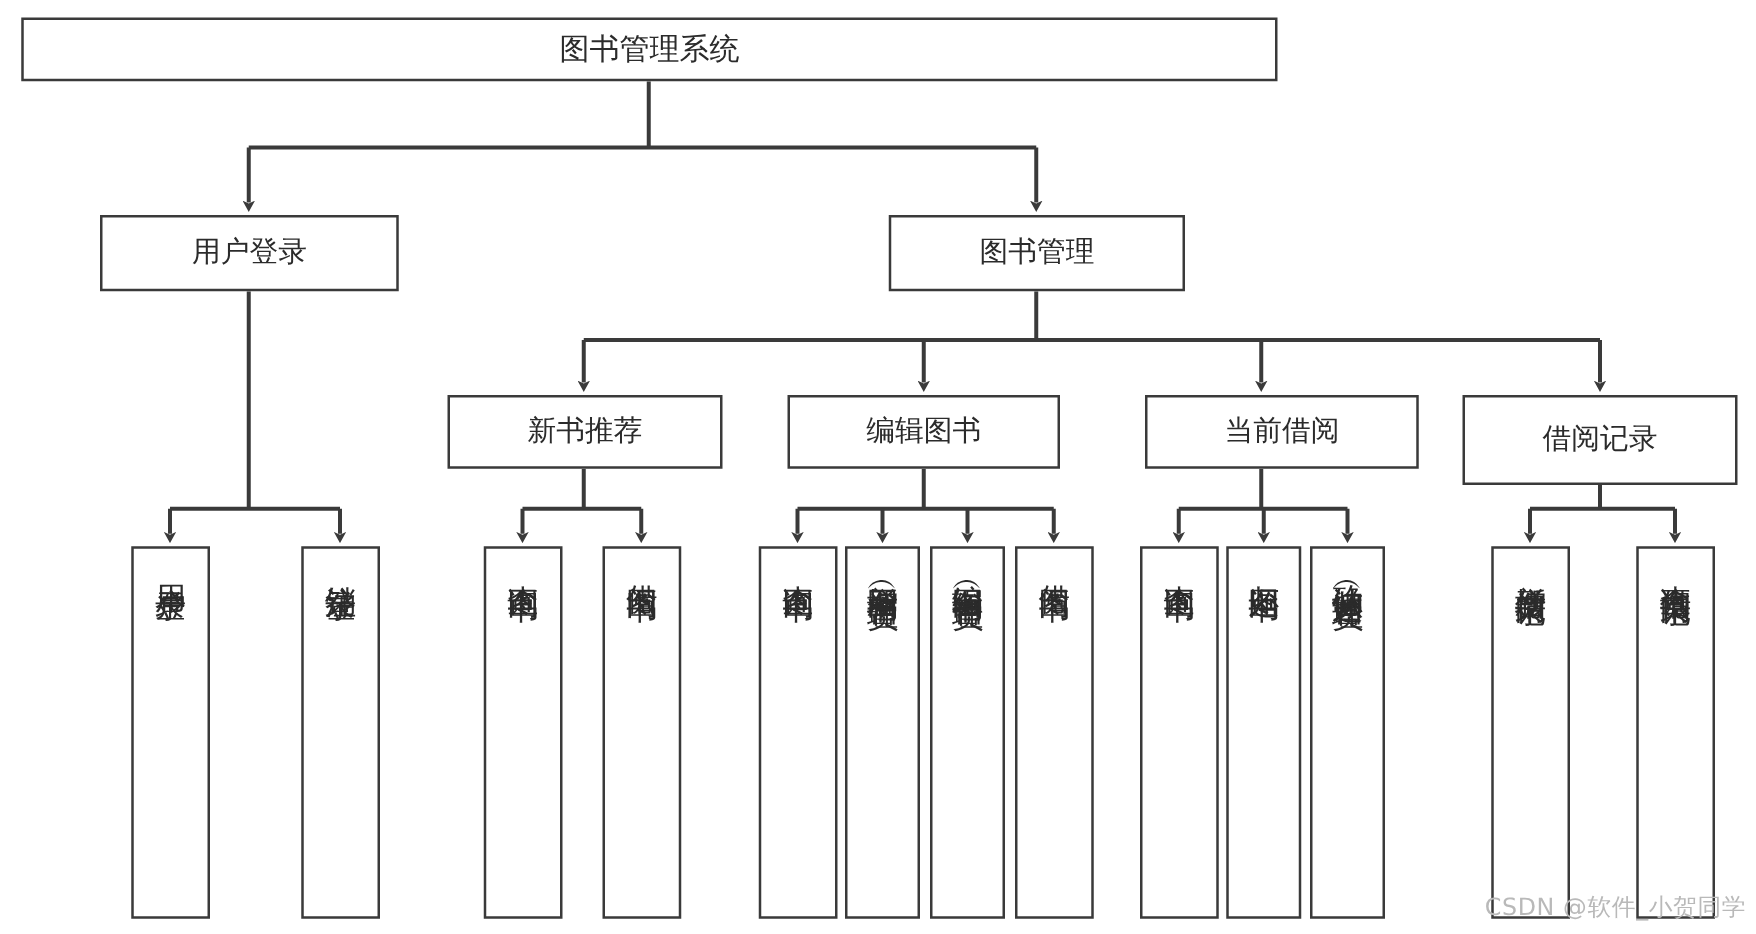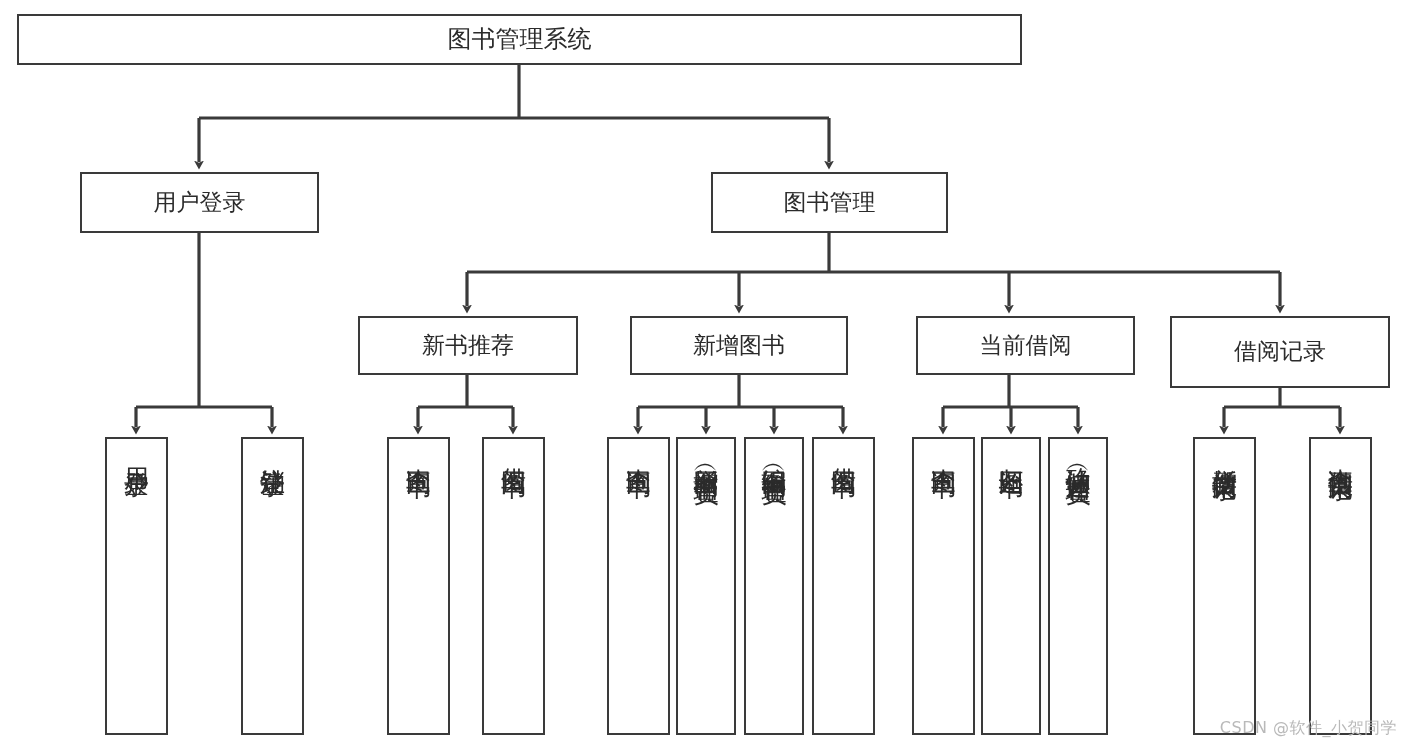--- a/index.html
+++ b/index.html
@@ -58,21 +58,21 @@
     text-orientation: upright;
     font-size: 25px;
     letter-spacing: 2px;
     line-height: 1;
     white-space: nowrap;
   }
   #watermark {
     position: absolute;
     right: 8px;
     bottom: 8px;
-    font-size: 16px;
+    font-size: 19px;
     color: #b9b9b9;
     letter-spacing: 0.5px;
     user-select: none;
     white-space: nowrap;
   }
 </style>
 </head>
 <body>
 
 <div id="diagram-root">
@@ -138,21 +138,21 @@
     <span class="node-label">用户登录</span>
   </div>
   <div class="node horizontal" style="left:358px;top:316px;width:220px;height:59px;">
     <span class="node-label">新书推荐</span>
   </div>
 
   <div class="node horizontal" style="left:711px;top:172px;width:237px;height:61px;">
     <span class="node-label">图书管理</span>
   </div>
   <div class="node horizontal" style="left:630px;top:316px;width:218px;height:59px;">
-    <span class="node-label">新增图书</span>
+    <span class="node-label">编辑图书</span>
   </div>
   <div class="node horizontal" style="left:900px;top:316px;width:219px;height:59px;margin-left:16px;">
     <span class="node-label">当前借阅</span>
   </div>
   <div class="node horizontal" style="left:1170px;top:316px;width:220px;height:72px;">
     <span class="node-label">借阅记录</span>
   </div>
 
   <div class="node vertical" style="left:105px;top:437px;width:63px;height:298px;">
     <span class="node-label">用户登录</span>

